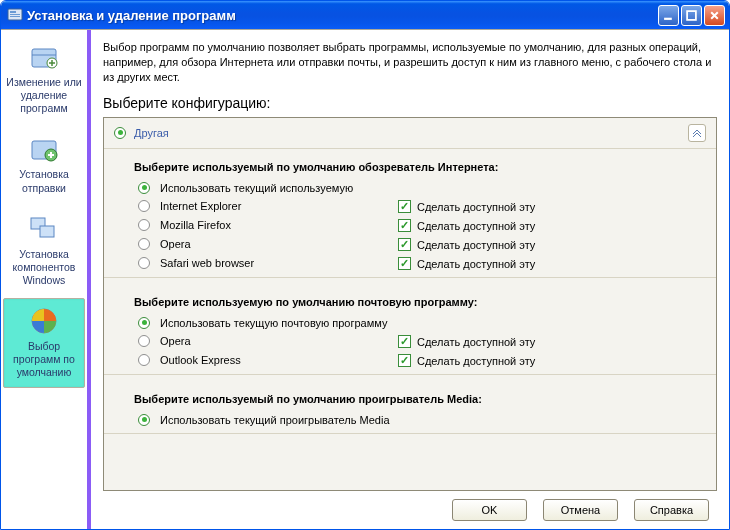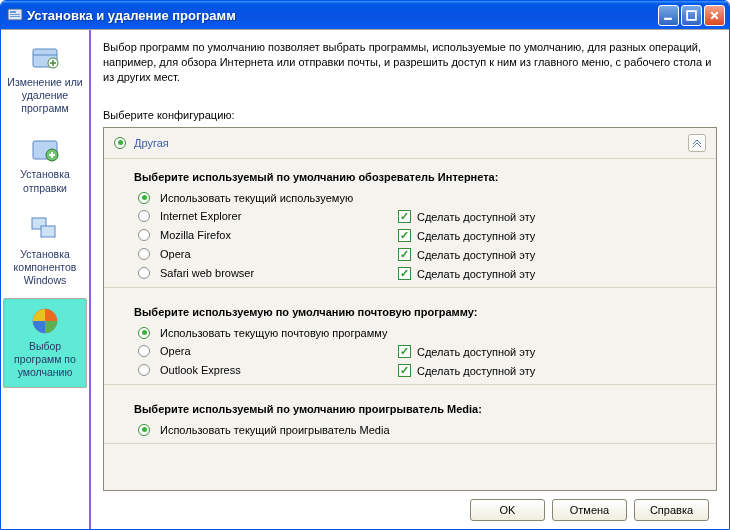--- a/index.html
+++ b/index.html
@@ -6,48 +6,48 @@
   html, body { width: 730px; height: 530px; font-family: Tahoma, sans-serif; font-size: 11px; overflow: hidden; background: #fff; }
   .window { width: 730px; height: 530px; border: 1px solid #0055ea; background: #ece9d8; display: flex; flex-direction: column; border-radius: 6px 6px 0 0; overflow: hidden; }
   .titlebar { height: 28px; background: linear-gradient(to bottom, #3a95ff 0%, #0058e6 10%, #0752e2 45%, #0752e2 55%, #0756eb 80%, #0a5cf7 100%); display: flex; align-items: center; padding: 0 4px 0 6px; color: #fff; border-radius: 5px 5px 0 0; }
   .titlebar-icon { width: 16px; height: 16px; margin-right: 4px; }
   .titlebar-title { flex: 1; font-weight: bold; font-size: 13px; text-shadow: 1px 1px 1px rgba(0,0,0,0.3); }
   .win-btn { width: 21px; height: 21px; margin-left: 2px; border-radius: 3px; border: 1px solid #fff; display: flex; align-items: center; justify-content: center; cursor: pointer; }
   .win-btn.min, .win-btn.max { background: linear-gradient(to bottom,#7ba7e8,#2e64c7); }
   .win-btn.close { background: linear-gradient(to bottom,#f7a18a,#d54a1f); }
   .win-btn svg { width: 11px; height: 11px; }
   .body { flex: 1; display: flex; background: #fff; border-top: 1px solid #aca899; }
-  .sidebar { width: 90px; background: #fff; border-right: 2px solid #8b5cf6; display: flex; flex-direction: column; padding-top: 4px; }
+  .sidebar { width: 90px; background: #fff; border-right: 4px solid #8b5cf6; display: flex; flex-direction: column; padding-top: 4px; }
   .side-item { text-align: center; padding: 6px 2px 8px 2px; font-size: 10.5px; color: #2a3a6a; line-height: 1.25; cursor: pointer; border: 1px solid transparent; margin: 0 2px 2px 2px; }
   .side-item .side-icon { width: 32px; height: 32px; margin: 0 auto 3px auto; }
   .side-item.active { background: #5eead4; border: 1px solid #b6b0a0; border-radius: 2px; box-shadow: inset 0 0 2px rgba(0,0,0,0.1); }
   .main { flex: 1; display: flex; flex-direction: column; padding: 10px 12px 8px 12px; }
-  .intro { font-size: 11px; color: #000; line-height: 1.35; margin-bottom: 24px; }
-  .prompt { font-size: 11px; margin-bottom: 6px; }
+  .intro { font-size: 11px; color: #000; line-height: 1.35; margin-bottom: 10px; }
+  .prompt { font-size: 14px; margin-bottom: 6px; }
   .config-panel { flex: 1; border: 1px solid #8e8a77; background: #f4f3ee; overflow: hidden; display: flex; flex-direction: column; }
   .scroll-area { flex:1; overflow-y: auto; padding: 0; }
   .category-header { display: flex; align-items: center; padding: 6px 10px; border-bottom: 1px solid #d8d4c4; }
   .radio-dot { width: 12px; height: 12px; border-radius: 50%; border: 1px solid #3a8d3a; display: inline-flex; align-items: center; justify-content: center; margin-right: 8px; background: #fff; }
   .radio-dot.filled::after { content: ""; width: 5px; height: 5px; border-radius: 50%; background: #3cb33c; }
   .category-header .cat-label { flex: 1; color: #3a5caa; font-size: 11px; }
   .expand-btn { width: 18px; height: 18px; border: 1px solid #b9b49f; border-radius: 3px; background: #fff; display: flex; align-items: center; justify-content: center; cursor: pointer; }
   .section { padding: 6px 10px 4px 34px; }
   .section-title { font-weight: bold; font-size: 11px; margin: 6px 0 6px -4px; }
   .opt-row { display: flex; align-items: center; padding: 3px 0; }
   .opt-left { display: flex; align-items: center; width: 260px; }
   .radio { width: 12px; height: 12px; border-radius: 50%; border: 1px solid #8f8f8f; background: #fff; margin-right: 10px; display: inline-flex; align-items: center; justify-content: center; flex-shrink:0; }
   .radio.selected { border-color: #3a8d3a; }
   .radio.selected::after { content: ""; width: 5px; height: 5px; border-radius: 50%; background: #3cb33c; }
   .opt-label { font-size: 11px; color: #000; }
   .opt-right { display: flex; align-items: flex-end; }
   .chk { width: 13px; height: 13px; border: 1px solid #3a8d3a; background: #fff; margin-right: 6px; display: inline-flex; align-items: center; justify-content: center; flex-shrink:0; }
   .chk.checked::after { content: "✓"; color: #2e9a2e; font-size: 11px; line-height: 11px; font-weight: bold; }
   .access-label { font-size: 11px; color: #000; }
   .sep { border-top: 1px solid #d8d4c4; margin: 4px -10px 2px -34px; }
-  .footer { display: flex; justify-content: flex-end; gap: 7px; padding: 8px 8px 0 0; }
+  .footer { display: flex; justify-content: flex-end; gap: 16px; padding: 8px 8px 0 0; }
   .btn { min-width: 75px; height: 22px; border: 1px solid #8b8673; background: linear-gradient(to bottom,#fff,#efeede); border-radius: 3px; font-size: 11px; cursor: pointer; }
   
   .scroll-area::-webkit-scrollbar { width: 16px; }
   .scroll-area::-webkit-scrollbar-track { background: #f2f0e6; border-left:1px solid #d6d2c2; }
   .scroll-area::-webkit-scrollbar-thumb { background: linear-gradient(to right,#e9f2fc,#c3d8f3); border:1px solid #9cb7dd; border-radius:2px; }
   .scroll-area::-webkit-scrollbar-button { height: 16px; background: linear-gradient(to right,#e9f2fc,#c3d8f3); border:1px solid #9cb7dd; }
 </style>
 </head>
 <body>
 

